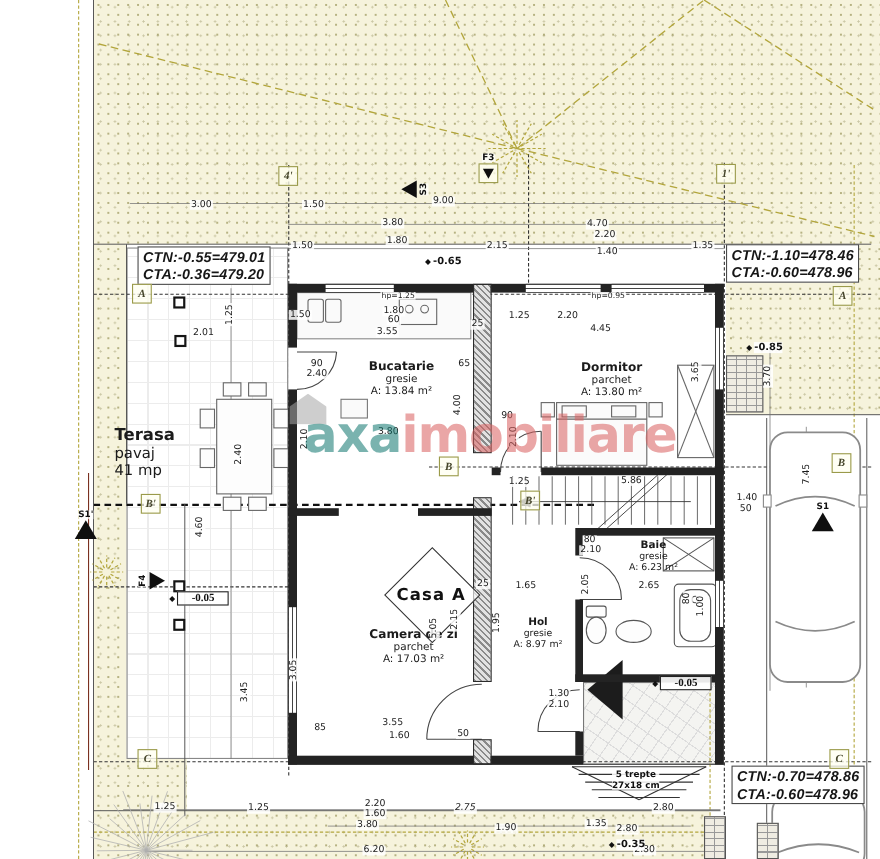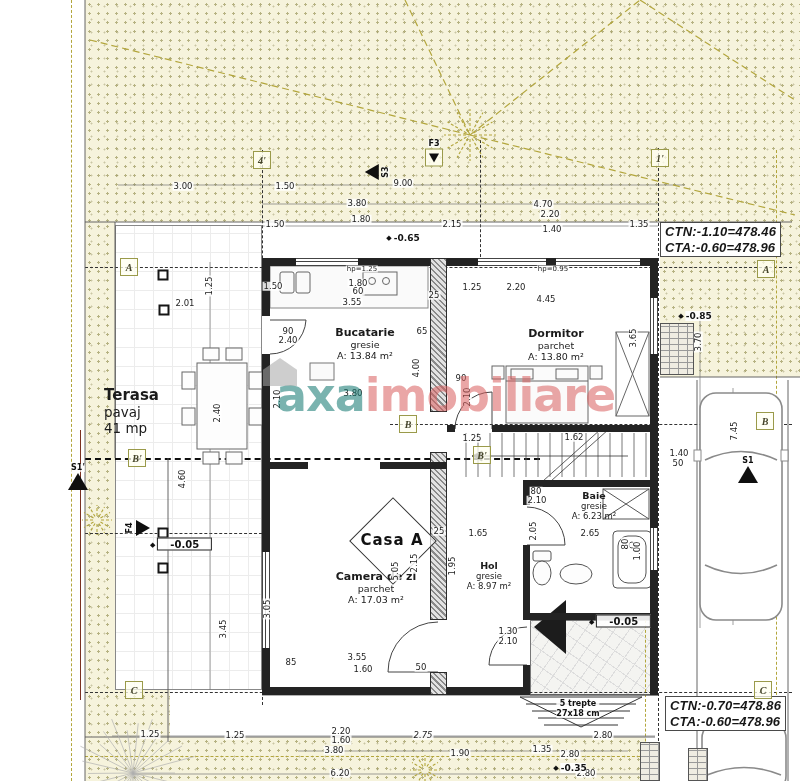--- a/index.html
+++ b/index.html
@@ -61,21 +61,21 @@
   .mlab{font:700 8px "DejaVu Sans",sans-serif;color:#111;background:rgba(255,255,255,.7);line-height:1;}
   .mlab.r{transform:rotate(-90deg);}
   .tri-up{width:0;height:0;border-left:10px solid transparent;border-right:10px solid transparent;border-bottom:17px solid #0f0f0f;}
   .tri-down{width:0;height:0;border-left:8px solid transparent;border-right:8px solid transparent;border-top:13px solid #0f0f0f;}
   .tri-down.smt{border-left-width:5px;border-right-width:5px;border-top-width:9px;}
   .tri-left{width:0;height:0;border-top:8px solid transparent;border-bottom:8px solid transparent;border-right:14px solid #0f0f0f;}
   .tri-right{width:0;height:0;border-top:8px solid transparent;border-bottom:8px solid transparent;border-left:14px solid #0f0f0f;}
   .level{position:absolute;transform:translate(-50%,-50%);display:flex;align-items:center;gap:2px;z-index:9;white-space:nowrap;}
   .level .dm{font-size:7px;color:#111;}
   .level .tx{font:700 9px "DejaVu Sans",sans-serif;color:#111;background:rgba(255,255,255,.9);}
-  .level .tx.bx{border:1px solid #222;padding:0 12px;font-size:10px;}
+  .level .tx.bx{border:1px solid #222;padding:0 12px;font-size:10px;font-family:Liberation Serif, serif;}
   .sq{position:absolute;width:7px;height:7px;border:2px solid #151515;background:#fff;
       transform:translate(-50%,-50%);z-index:7;}
   .wm{position:absolute;left:276px;top:372px;font:700 46px "DejaVu Sans",sans-serif;
       letter-spacing:-1px;opacity:.55;z-index:11;white-space:nowrap;line-height:1;}
   .wm .p1{color:#0f766e;}
   .wm .p2{color:#d95f5f;}
   .wm-house{position:absolute;left:263px;top:358px;width:34px;height:28px;background:#a5a5a5;opacity:.55;
       clip-path:polygon(50% 0,100% 42%,100% 100%,0 100%,0 42%);z-index:11;}
   .casa-d{position:absolute;left:362px;top:510px;width:60px;height:60px;border:1px solid #333;
       background:rgba(255,255,255,.65);transform:rotate(45deg);z-index:7;}
@@ -336,20 +336,24 @@
 
   <div class="brick" style="left:660px;top:323px;width:34px;height:52px;"></div>
   <div class="brick" style="left:640px;top:742px;width:20px;height:39px;"></div>
   <div class="brick" style="left:688px;top:748px;width:20px;height:33px;"></div>
 
   <div class="sq" style="left:163px;top:275px;"></div>
   <div class="sq" style="left:164px;top:310px;"></div>
   <div class="sq" style="left:163px;top:533px;"></div>
   <div class="sq" style="left:163px;top:568px;"></div>
 
+  <div class="cl" style="left:125px;top:224px;">
+    <div>CTN:-0.55=479.01</div>
+    <div>CTA:-0.36=479.20</div>
+  </div>
   <div class="cl" style="left:660px;top:222px;">
     <div>CTN:-1.10=478.46</div>
     <div>CTA:-0.60=478.96</div>
   </div>
   <div class="cl" style="left:665px;top:696px;">
     <div>CTN:-0.70=478.86</div>
     <div>CTA:-0.60=478.96</div>
   </div>
 
   <div class="casa-d"></div>
@@ -424,21 +428,21 @@
       <span class="dim" style="left: 288px; top: 340px; position: absolute;">2.40</span>
       <span class="dim" style="left: 353px; top: 393px; position: absolute;">3.80</span>
       <span class="dim r" style="left: 277px; top: 399px; position: absolute;">2.10</span>
       <span class="dim r" style="left: 416px; top: 368px; position: absolute;">4.00</span>
       <span class="dim" style="left: 461px; top: 378px; position: absolute;">90</span>
       <span class="dim r" style="left: 467px; top: 397px; position: absolute;">2.10</span>
       <span class="dim r" style="left: 633px; top: 338px; position: absolute;">3.65</span>
       <span class="dim r" style="left: 217px; top: 413px; position: absolute;">2.40</span>
       <span class="dim r" style="left: 182px; top: 479px; position: absolute;">4.60</span>
       <span class="dim" style="left: 472px; top: 438px; position: absolute;">1.25</span>
-      <span class="dim" style="left: 574px; top: 437px; position: absolute;">1.62</span>
+      <span class="dim" style="left: 574px; top: 437px; position: absolute;">5.86</span>
       <span class="dim" style="left: 590px; top: 533px; position: absolute;">2.65</span>
       <span class="dim" style="left: 536px; top: 491px; position: absolute;">80</span>
       <span class="dim" style="left: 537px; top: 500px; position: absolute;">2.10</span>
       <span class="dim r" style="left: 625px; top: 544px; position: absolute;">80</span>
       <span class="dim r" style="left: 637px; top: 551px; position: absolute;">1.00</span>
       <span class="dim r" style="left: 533px; top: 531px; position: absolute;">2.05</span>
       <span class="dim r" style="left: 395px; top: 571px; position: absolute;">5.05</span>
       <span class="dim r" style="left: 414px; top: 563px; position: absolute;">2.15</span>
       <span class="dim r" style="left: 452px; top: 566px; position: absolute;">1.95</span>
       <span class="dim" style="left: 439px; top: 531px; position: absolute;">25</span>
@@ -492,21 +496,21 @@
       </div>
       <div class="mk" style="left: 763px; top: 690px; position: absolute;">
         <div class="marker-box">C</div>
       </div>
       <div class="mk" style="left: 262px; top: 160px; position: absolute;">
         <div class="marker-box">4'</div>
       </div>
       <div class="mk" style="left: 660px; top: 158px; position: absolute;">
         <div class="marker-box">1'</div>
       </div>
-      <div class="mk" style="left: 434px; top: 153px; position: absolute;">
+      <div class="mk" style="left: 444px; top: 153px; position: absolute;">
         <span class="mlab">F3</span>
         <div class="marker-box">
           <div class="tri-down smt"></div>
         </div>
       </div>
       <div class="mk row" style="left: 378px; top: 172px; position: absolute;">
         <div class="tri-left"></div>
         <span class="mlab r">S3</span>
       </div>
       <div class="mk" style="left: 78px; top: 477px; position: absolute;">

